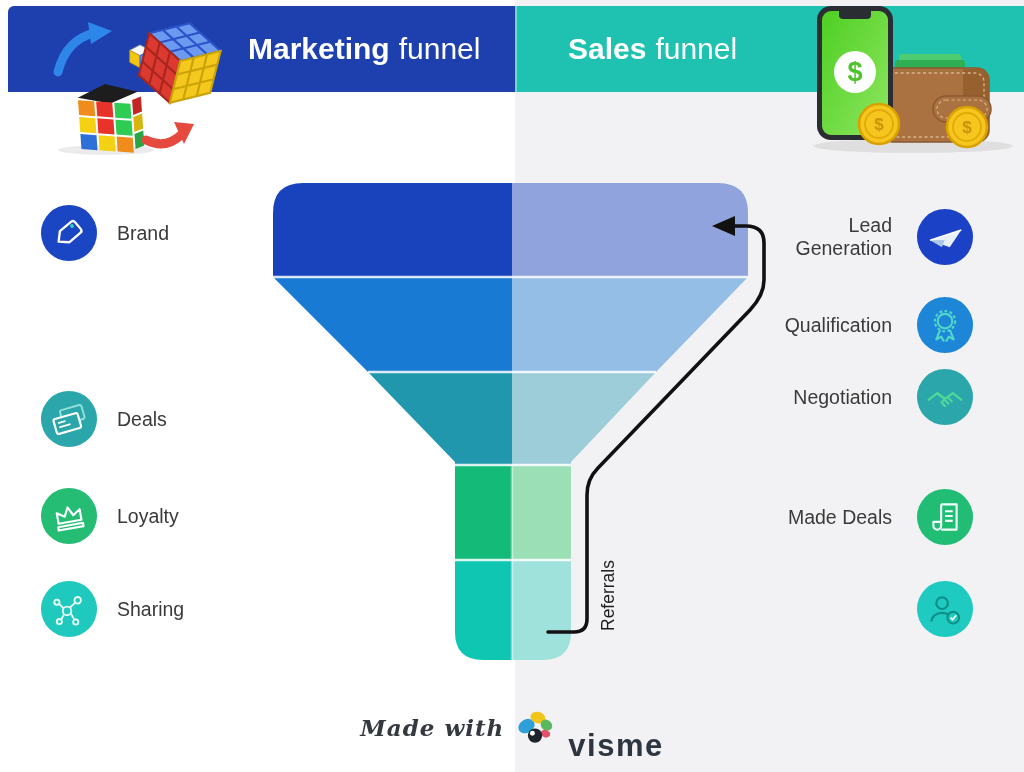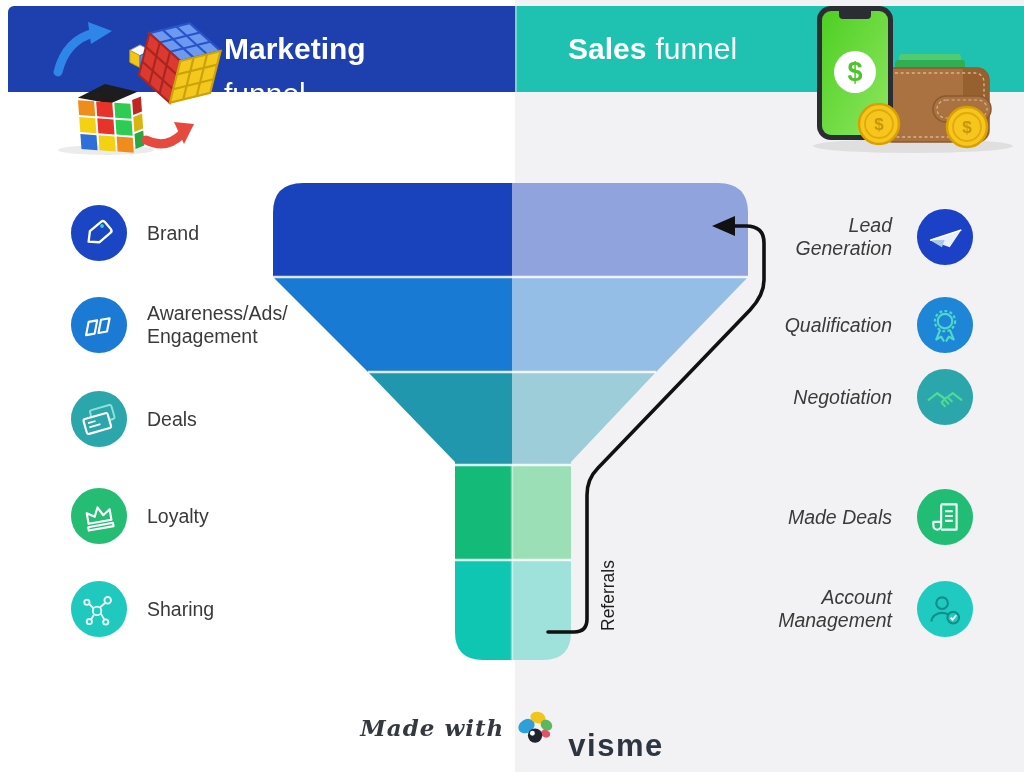--- a/index.html
+++ b/index.html
@@ -7,33 +7,33 @@
   #stage{
     position:relative;width:1024px;height:772px;overflow:hidden;
     background:linear-gradient(90deg,#ffffff 0 515px,#f2f2f4 515px 100%);
   }
   
   .band{position:absolute;top:6px;height:86px;}
   .band-left{left:8px;width:507px;border-radius:6px 0 0 0;}
   .band-right{left:515px;width:509px;border-left:2px solid rgba(255,255,255,.35);}
   .band-title{position:absolute;top:31px;display:flex;gap:9px;color:#fff;font-size:30px;line-height:36px;}
   .band-title .bold{font-weight:bold;}
-  .t-marketing{left:224px;flex-direction:column;}
+  .t-marketing{left:248px;}
   .t-sales{left:568px;justify-content:center;}
   
   .deco{position:absolute;pointer-events:none;}
   
   #funnel-svg{position:absolute;left:0;top:0;}
   
   .row{position:absolute;display:flex;align-items:center;height:58px;}
-  .row-left{left:70px;gap:19px;justify-content:space-between;}
+  .row-left{left:40px;gap:19px;justify-content:space-between;}
   .row-right{left:700px;width:274px;justify-content:flex-end;gap:24px;}
   .icon-circle{width:58px;height:58px;flex:0 0 58px;}
   .row-label{font-size:19.5px;line-height:23px;color:#3a3a3a;white-space:pre-line;}
-  .row-right .row-label{text-align:right;font-style:italic;}
+  .row-right .row-label{text-align:right;}
   
   .referrals{
     position:absolute;left:598px;top:631px;width:90px;height:22px;
     transform:rotate(-90deg);transform-origin:0 0;
     font-size:17.5px;color:#1c1c1c;
   }
   
   .footer{position:absolute;left:0;top:694px;width:1024px;display:flex;align-items:center;justify-content:center;gap:12px;}
   .made-with{font-family:"DejaVu Serif",serif;font-style:italic;font-weight:bold;font-size:23px;color:#33393f;letter-spacing:1px;}
   .brand-text{font-size:31px;font-weight:600;color:#2d3640;letter-spacing:1.5px;line-height:31px;margin-top:36px;}
@@ -181,33 +181,20 @@
         <circle cx="30" cy="30" r="29" fill="#1b46c3"></circle>
         <g transform="rotate(-40 30 30)">
           <path d="M24,22.5 h15 a3,3 0 0 1 3,3 v9 a3,3 0 0 1 -3,3 h-15 l-8,-7.5 z" fill="none" stroke="#fff" stroke-width="2.4" stroke-linejoin="round"></path>
           <circle cx="37" cy="26.5" r="2" fill="#35d1c3"></circle>
         </g>
       </svg>
     </span>
     <span class="row-label">Brand</span>
   </div>
 
-  <div class="row row-left" style="top:296px">
-    <span class="icon-circle">
-      <svg viewBox="0 0 60 60" width="58" height="58">
-        <circle cx="30" cy="30" r="29" fill="#1a7ad4"></circle>
-        <g transform="rotate(-10 30 30)" fill="none" stroke="#fff" stroke-width="2.2" stroke-linejoin="round">
-          <path d="M20,25 h9 l-5,13 h-9 z"></path>
-          <path d="M33,25 h9 l-5,13 h-9 z"></path>
-        </g>
-      </svg>
-    </span>
-    <span class="row-label">Awareness/Ads/
-Engagement</span>
-  </div>
 
   <div class="row row-left" style="top:390px">
     <span class="icon-circle">
       <svg viewBox="0 0 60 60" width="58" height="58">
         <circle cx="30" cy="30" r="29" fill="#2ba6aa"></circle>
         <g transform="rotate(-16 30 30)">
           <rect x="23" y="19" width="23" height="15" rx="2" fill="none" stroke="#8fe0d8" stroke-width="2"></rect>
           <rect x="14" y="26" width="26" height="16" rx="2" stroke="#fff" stroke-width="2.2" fill="#2ba6aa"></rect>
           <path d="M18,31 h8 M18,35.5 h12" stroke="#fff" stroke-width="1.8" fill="none"></path>
         </g>
@@ -298,22 +285,20 @@
         <g stroke="#effff9" fill="none" stroke-width="2.2" stroke-linejoin="round">
           <path d="M26,17 h16 v26 h-16"></path>
           <path d="M26,17 v22 a4,4 0 0 1 -8,0 v-4 h8"></path>
           <path d="M30,24 h8 M30,29 h8 M30,34 h8"></path>
         </g>
       </svg>
     </span>
   </div>
 
   <div class="row row-right" style="top:580px">
-    <span class="row-label">Account
-Management</span>
     <span class="icon-circle">
       <svg viewBox="0 0 60 60" width="58" height="58">
         <circle cx="30" cy="30" r="29" fill="#1fcbc0"></circle>
         <g stroke="#0d8f8a" fill="none" stroke-width="2.2">
           <circle cx="27" cy="24" r="6"></circle>
           <path d="M16,43 a11,9 0 0 1 22,0"></path>
           <circle cx="38.5" cy="39" r="6" fill="#1fcbc0"></circle>
           <path d="M35.8,39 l2,2 3.8,-4.5" stroke="#fff" stroke-width="1.8"></path>
         </g>
       </svg>

